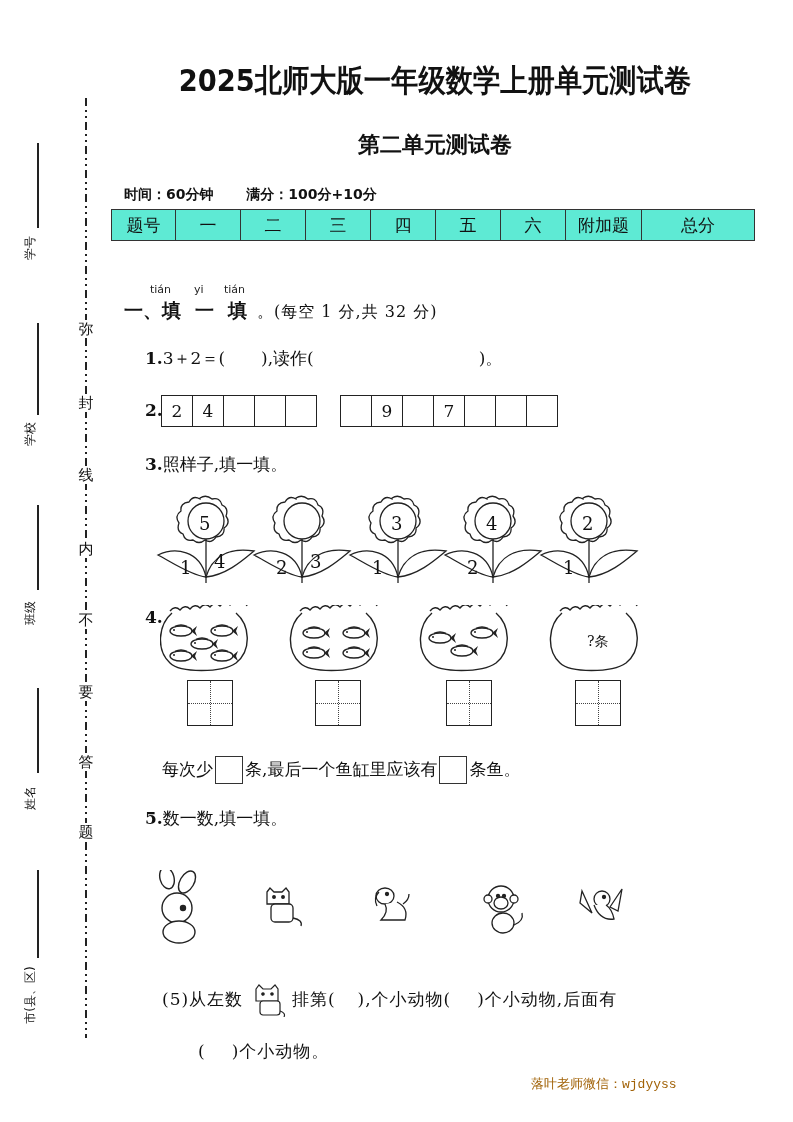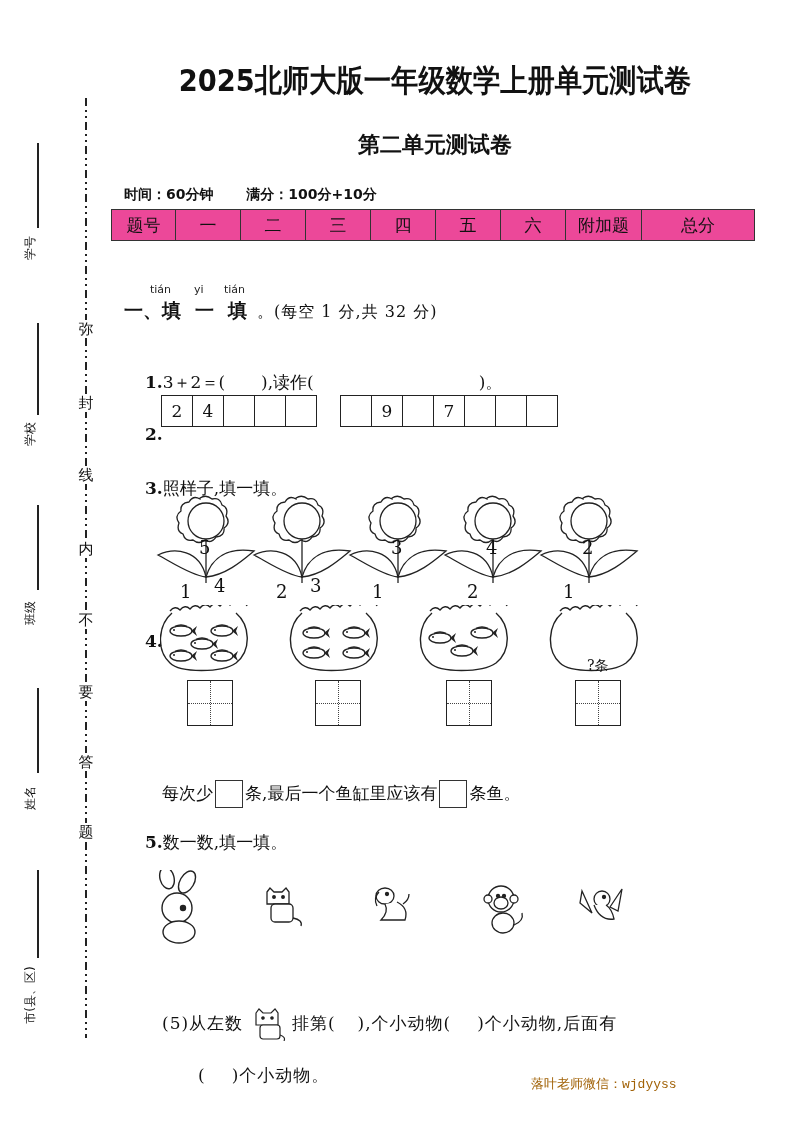--- a/index.html
+++ b/index.html
@@ -14,40 +14,40 @@
   .sub-title { top:130px; left:110px; width:650px; text-align:center;
     font-family:"DejaVu Sans","Liberation Sans",sans-serif; font-size:22px; font-weight:bold; }
   .meta-line { top:186px; left:110px; width:650px; text-align:left;
     font-family:"DejaVu Sans","Liberation Sans",sans-serif; font-size:14px; font-weight:bold; }
   .meta-line span { margin:0 14px; }
 
   
   table.score { position:absolute; left:111px; top:209px; border-collapse:collapse;
     font-family:"DejaVu Sans","Liberation Sans",sans-serif; font-size:17px; }
   table.score td { border:1.5px solid #333; height:30px; text-align:center; padding:0; }
-  table.score tr.head td { background:#ec4899;margin-top:28px; }
+  table.score tr.head td { background:#5eead4;margin-top:28px; }
   table.score td.rowlabel { background:#f6c6ef; }
 
   
   .binding-line { left:84px; top:98px; height:940px; width:4px;
     background-image: repeating-linear-gradient(to bottom, #222 0 8px, transparent 8px 12px, #222 12px 14px, transparent 14px 18px, #222 18px 20px, transparent 20px 24px);
     background-size:2px 24px; background-repeat:repeat-y; background-position:1px 0; }
   .binding-char { left:76px; width:20px; text-align:center; font-size:15px; background:#fff;
     font-family:"DejaVu Sans","Liberation Sans",sans-serif; line-height:18px; }
   .field-line { left:37px; width:1.5px; background:#222; }
   .field-label { left:22px; width:20px; font-size:12px; font-family:"DejaVu Sans","Liberation Sans",sans-serif;
     transform:rotate(-90deg); transform-origin:center; white-space:nowrap; text-align:center; }
 
   
   .pinyin { top:283px; left:150px; font-family:"DejaVu Sans","Liberation Sans",sans-serif; font-size:11px; color:#222; }
   .pinyin span { display:inline-block; }
   .section-title { top:298px; left:124px; font-size:19px; white-space:nowrap; }
   .section-title b { font-family:"DejaVu Sans","Liberation Sans",sans-serif; font-weight:bold; letter-spacing:0px; }
   .section-title .note { font-size:16px; letter-spacing:1px; }
-  .q { font-size:17px; white-space:nowrap;margin-top:24px; }
+  .q { font-size:17px; white-space:nowrap; }
   .q b { font-weight:bold; }
 
   
   .digit-row { display:flex; border:1.5px solid #222; }
   .digit-row div { width:30px; height:30px; border-right:1.2px solid #222; text-align:center;
     line-height:30px; font-size:17px; }
   .digit-row div:last-child { border-right:none; }
 
   
   .tian { width:44px; height:44px; border:1.5px solid #222; position:absolute; }

